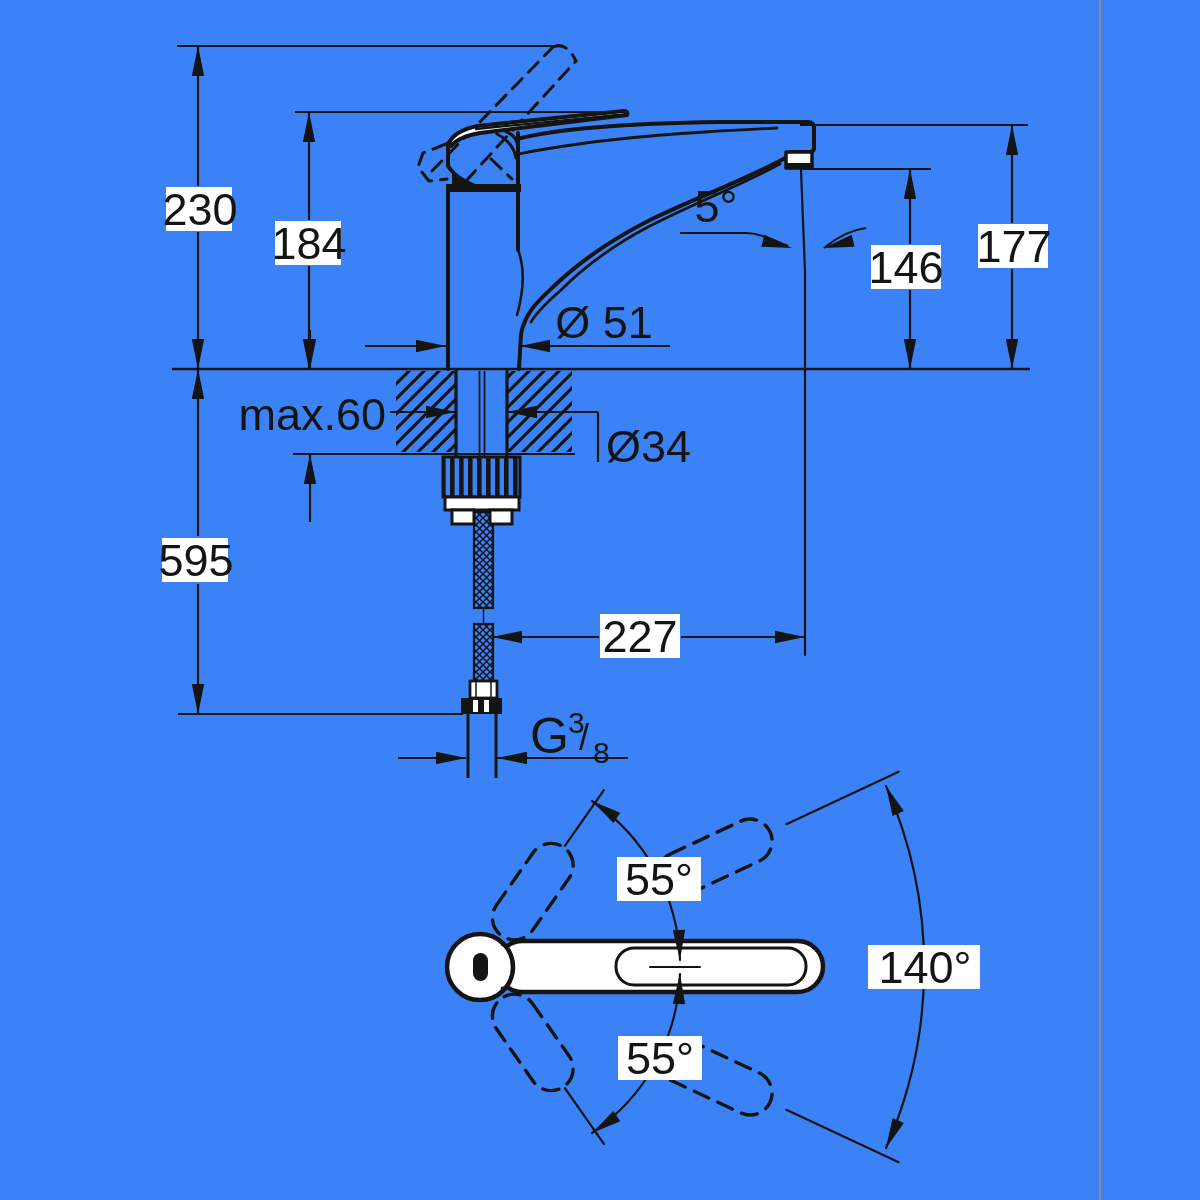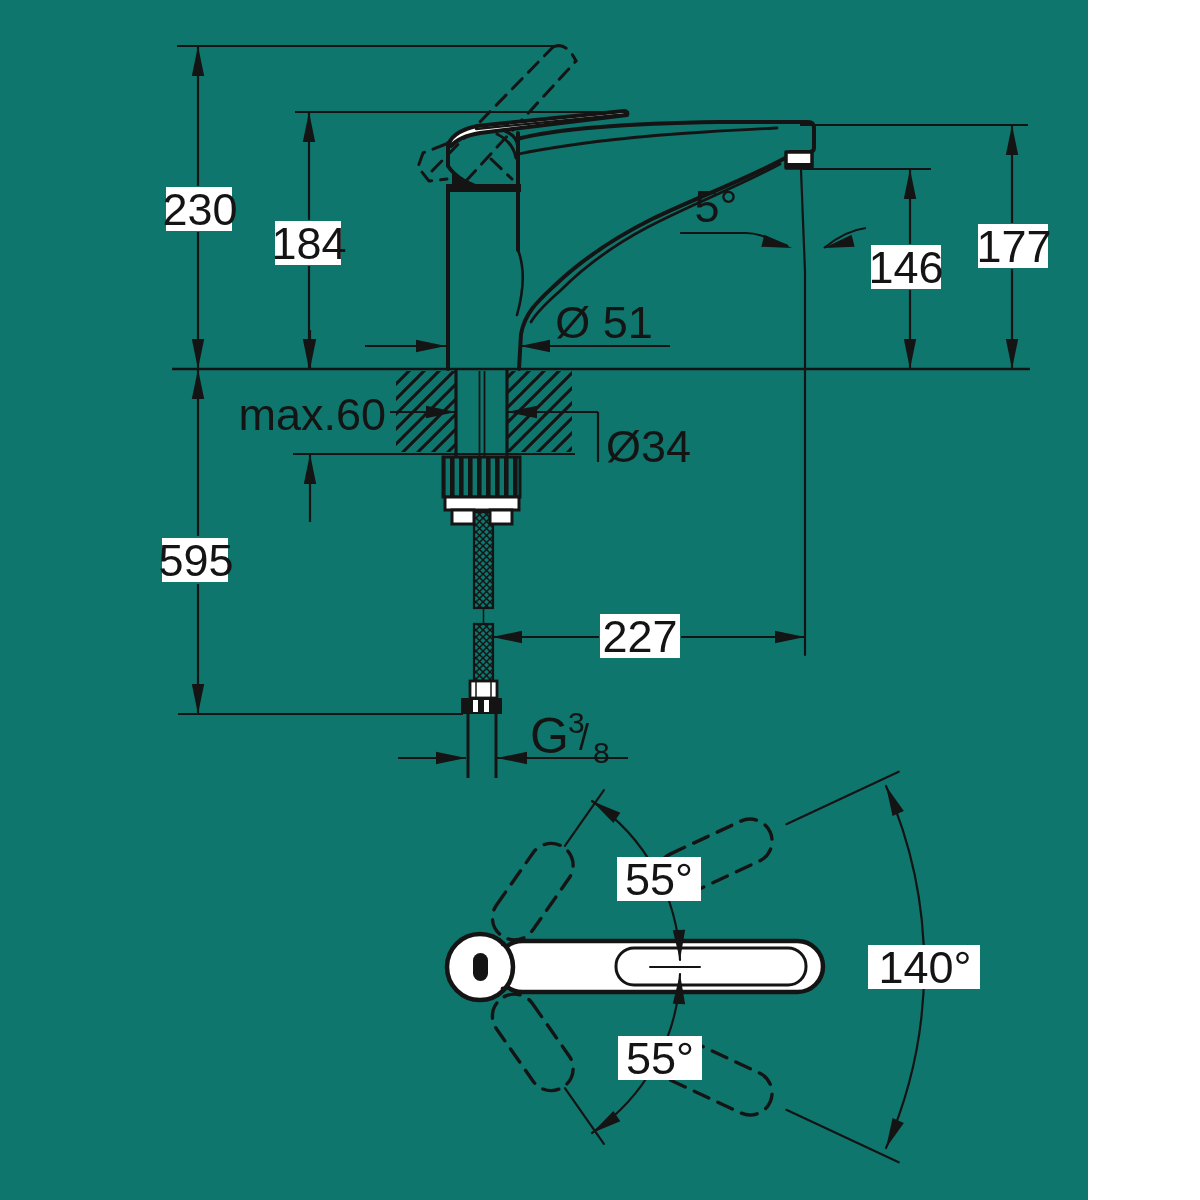--- a/index.html
+++ b/index.html
@@ -1,16 +1,16 @@
 <!DOCTYPE html>
 <html><head>
 <meta charset="utf-8">
 <style>
   html,body{margin:0;padding:0;background:#fff;}
-  .page{width:1088px;height:1200px;position:relative;background:#0f766e;overflow:hidden;}
+  .page{width:1200px;height:1200px;position:relative;background:#3b82f6;overflow:hidden;}
   svg{display:block;}
   text{font-family:"Liberation Sans","DejaVu Sans",sans-serif;fill:#141414;}
   .dim{font-size:45px;}
   .dim-sm{font-size:30px;}
   .dim-g{font-size:50px;}
   .dim-slash{font-size:36px;}
 </style>
 </head>
 <body>
 

